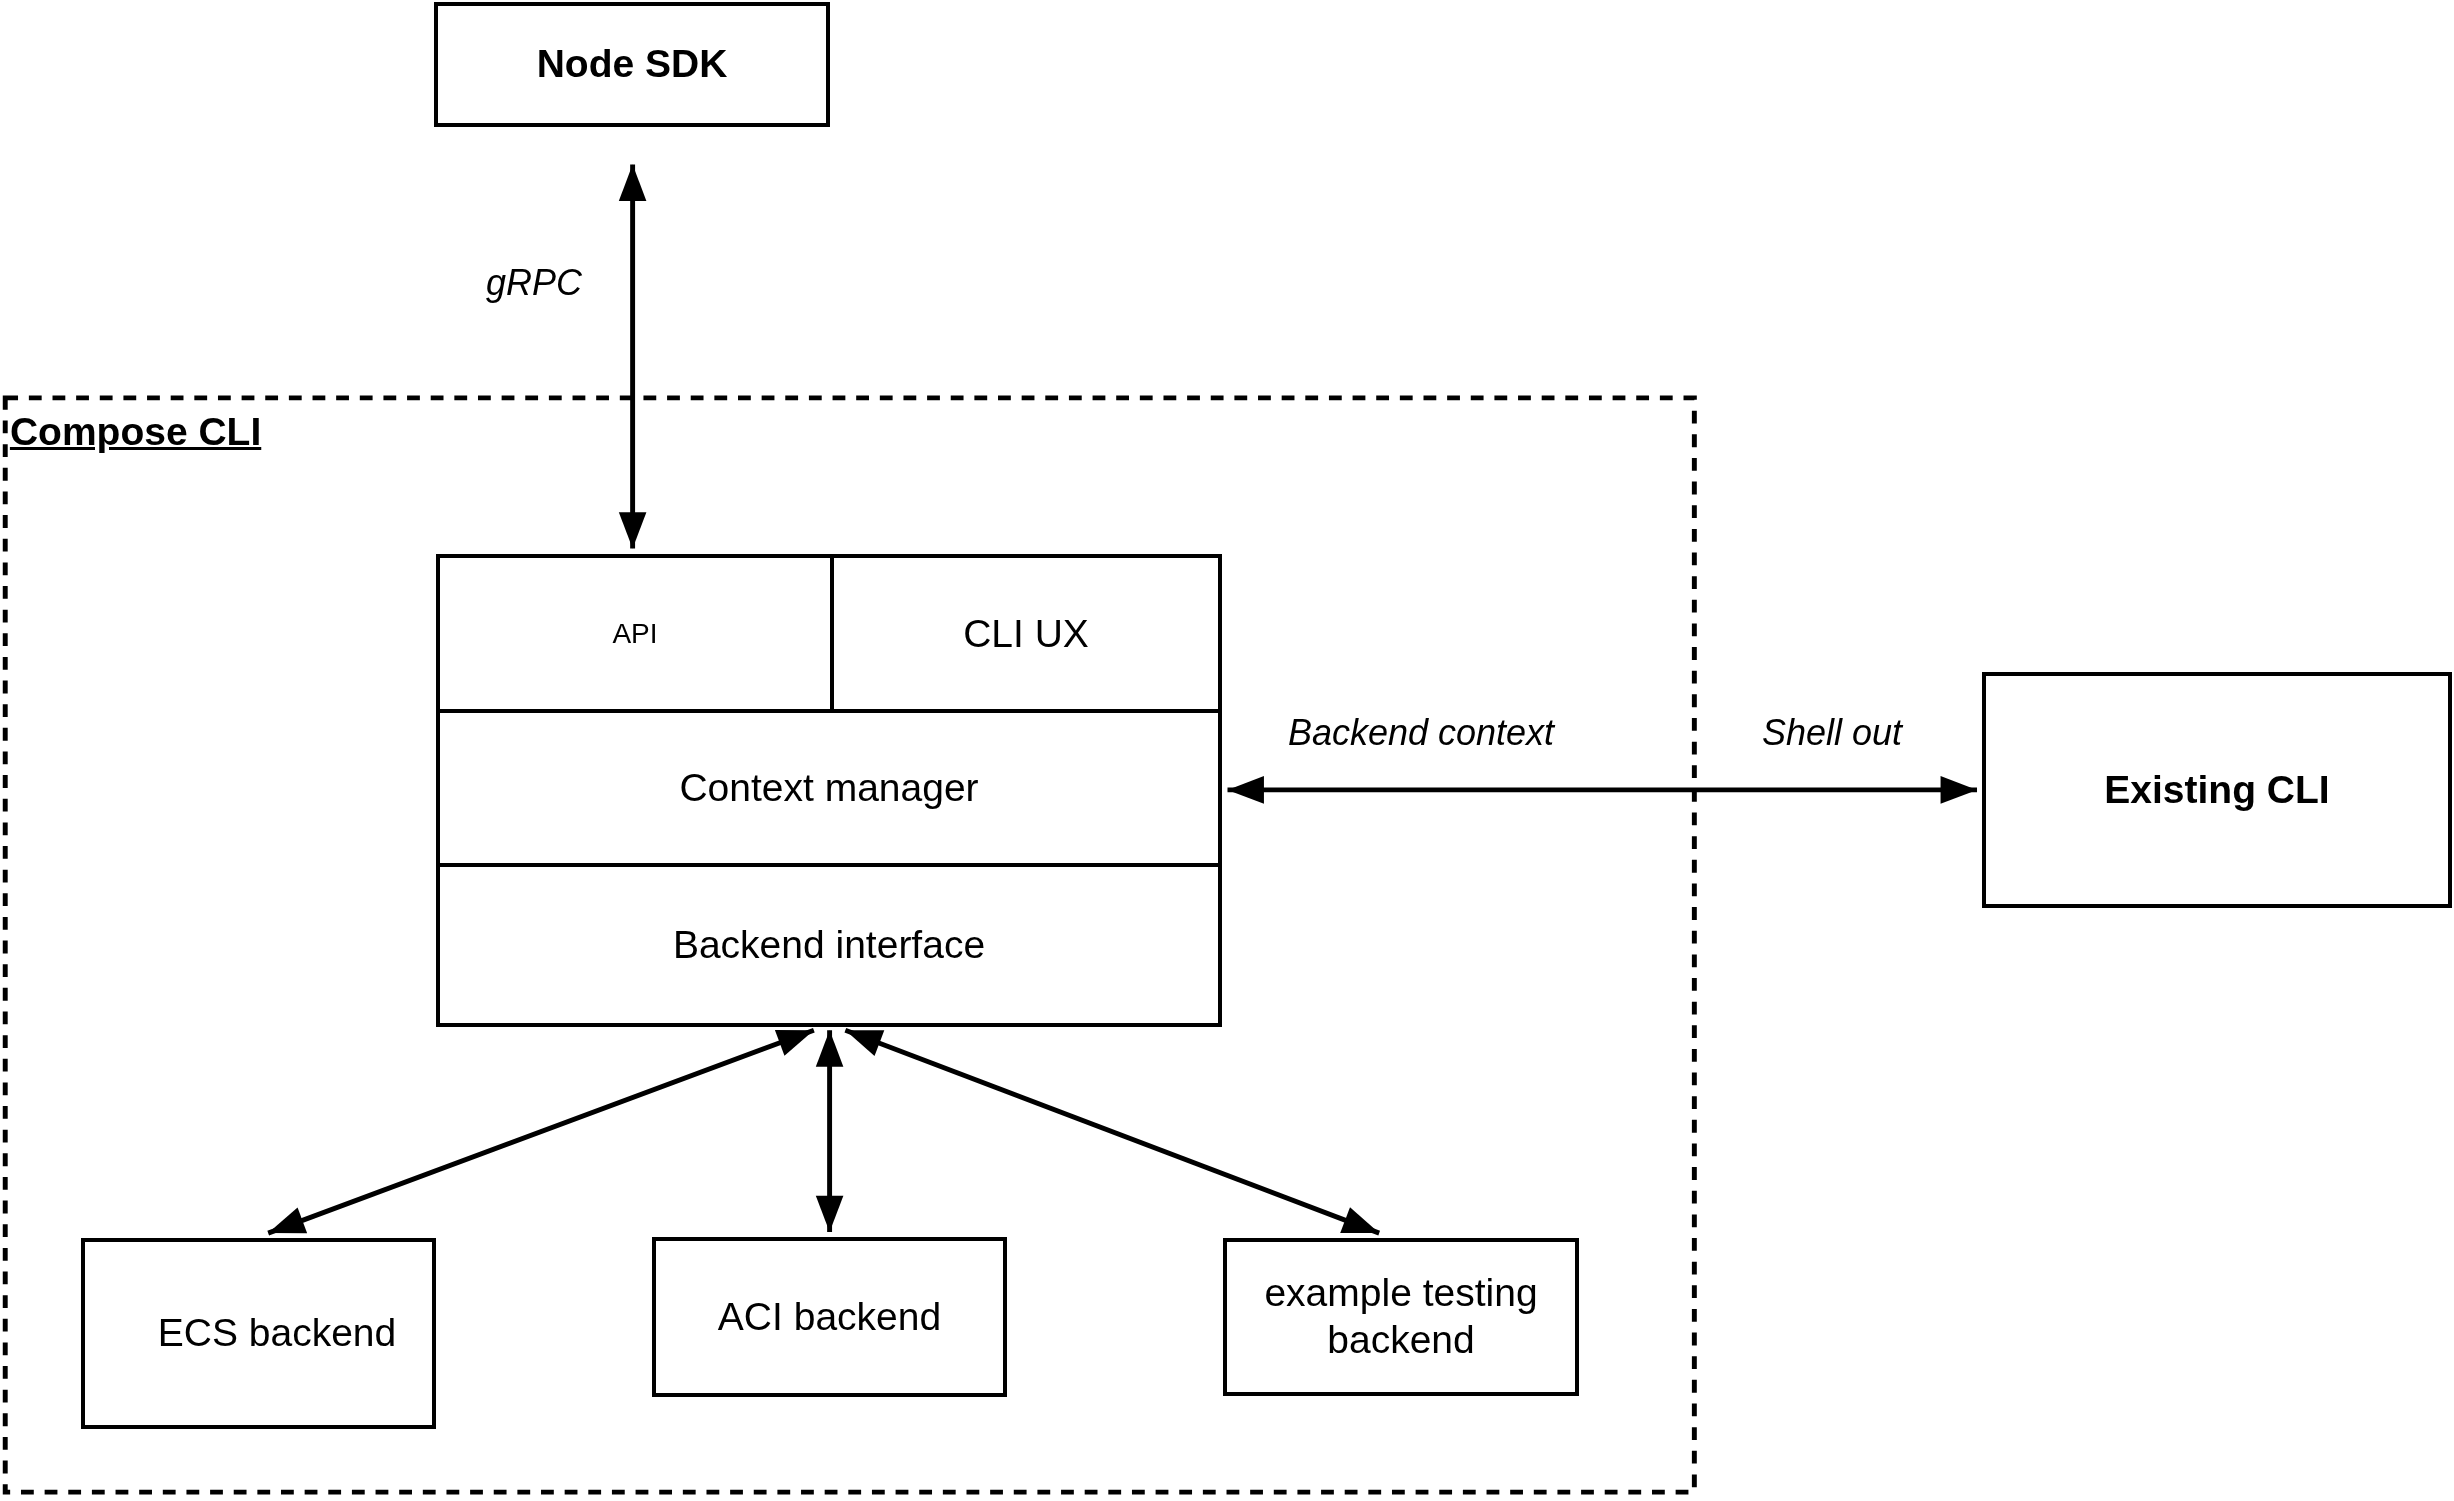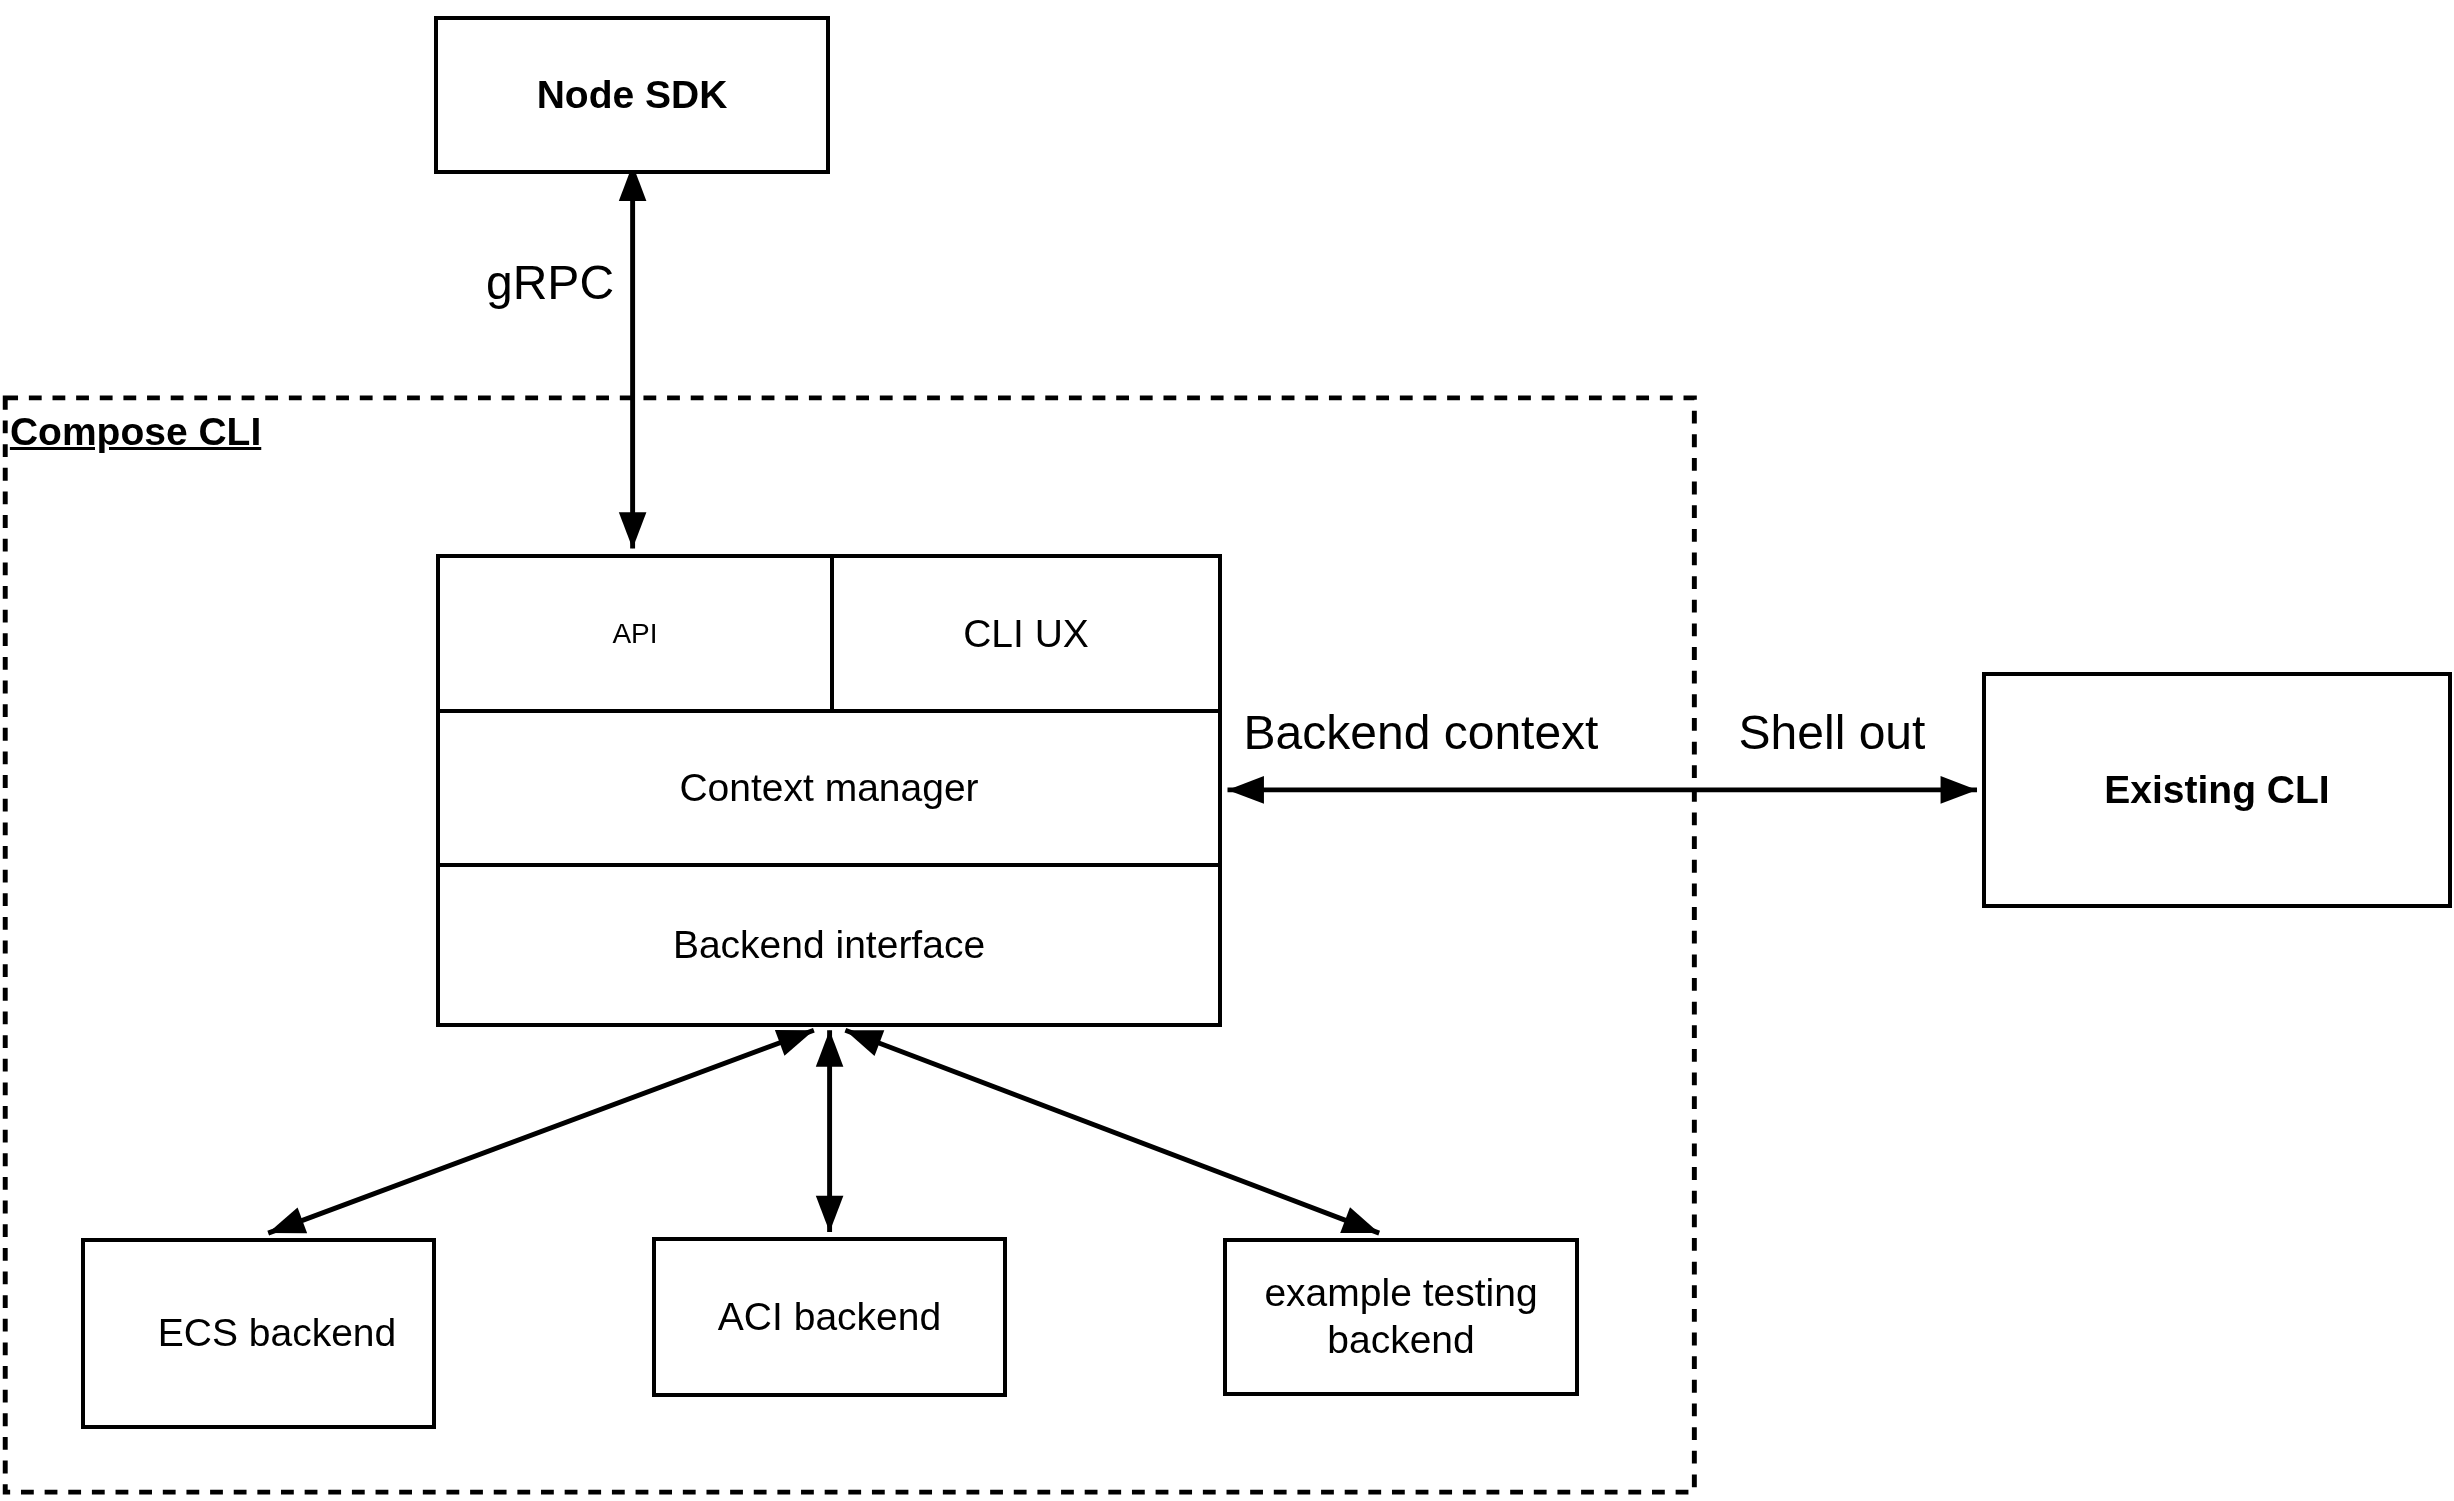--- a/index.html
+++ b/index.html
@@ -82,24 +82,25 @@
   }
   .stack-row3 {
     flex: 1;
     display: flex;
     align-items: center;
     justify-content: center;
     font-size: 39px;
   }
   .edge-label {
     position: absolute;
-    font-size: 48px;
+    font-size: 36px;
     line-height: 47px;
     white-space: nowrap;
     z-index: 3;
+    font-style: italic;
   }
   .edge-label.centered { text-align: center; }
   .container-label {
     position: absolute;
     left: 9.9px;
     top: 408px;
     font-size: 39px;
     font-weight: bold;
     line-height: 47px;
     z-index: 3;
@@ -127,21 +128,21 @@
 
     <line x1="826" y1="1046" x2="272" y2="1252" stroke="#000000" stroke-width="5" marker-start="url(#arrowhead)" marker-end="url(#arrowhead)"></line>
 
     <line x1="842" y1="1046" x2="842" y2="1251" stroke="#000000" stroke-width="5" marker-start="url(#arrowhead)" marker-end="url(#arrowhead)"></line>
 
     <line x1="858" y1="1046" x2="1400" y2="1252" stroke="#000000" stroke-width="5" marker-start="url(#arrowhead)" marker-end="url(#arrowhead)"></line>
   </svg>
 
   <div class="container-label">Compose CLI</div>
 
-  <div class="node bold" style="left:434px; top:16px; width:396px; height:158px;">Node SDK</div>
+  <div class="node bold" style="left:434px; top:2px; width:396px; height:125px;">Node SDK</div>
 
   <div class="edge-label" style="left:486px; top:259px;">gRPC</div>
 
   <div class="stack">
     <div class="stack-row1">
       <div class="stack-cell-a">API</div>
       <div class="stack-cell-b">CLI UX</div>
     </div>
     <div class="stack-row2">Context manager</div>
     <div class="stack-row3">Backend interface</div>

